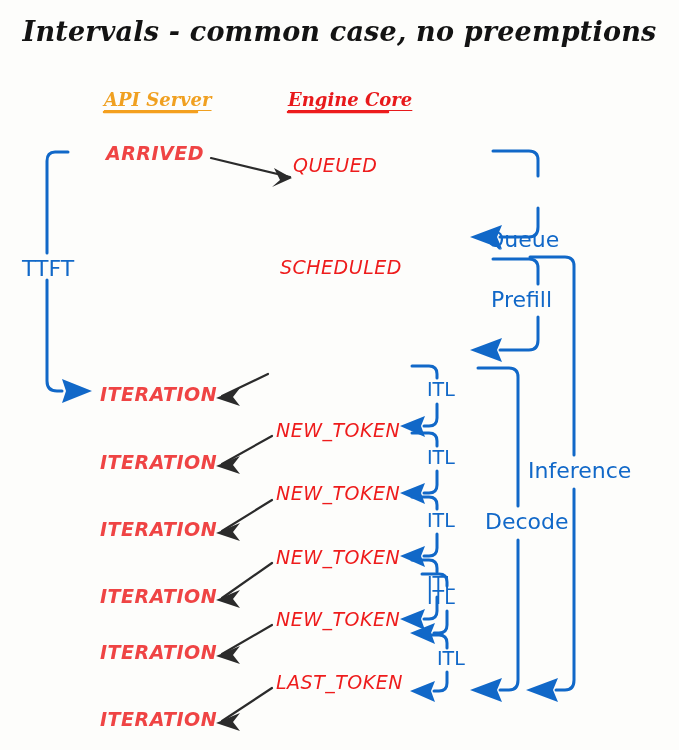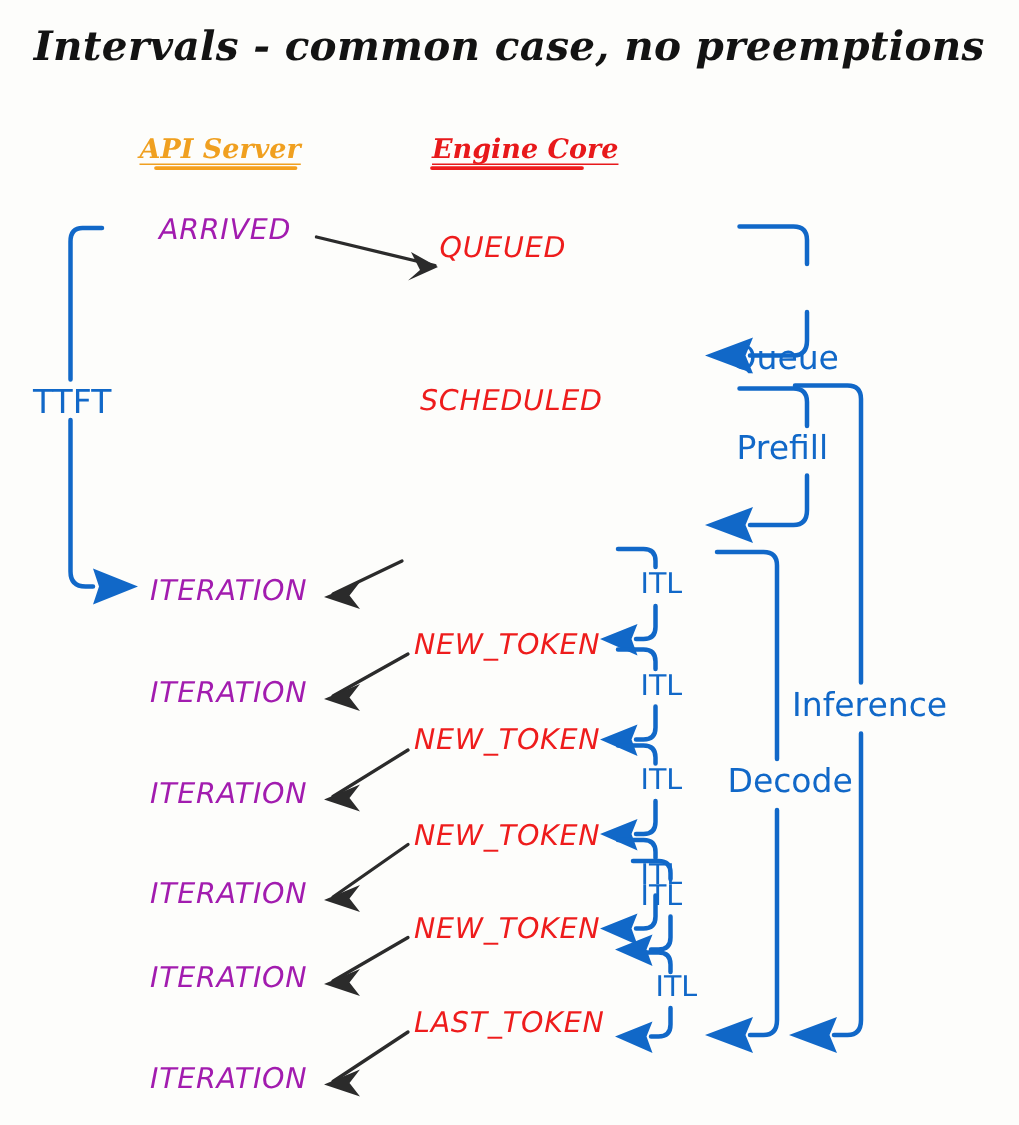--- a/index.html
+++ b/index.html
@@ -31,21 +31,21 @@
   }
   .colhead.api{color:#f0a020;}
   .colhead.engine{color:#e8191b;text-align:right;}
 
   
   .state{
     font-family:"DejaVu Sans", sans-serif;
     font-style:italic;font-weight:400;
     font-size:19px;letter-spacing:.5px;
   }
-  .state.orange{color:#a21caf;}
+  .state.orange{color:#ef4444;font-weight:bold;}
   .state.red{color:#ee1c1c;}
 
   
   .blue{
     color:#1168c8;
     font-family:"DejaVu Sans", sans-serif;
     font-size:22px;font-weight:400;
   }
   .blue.small{font-size:19px;}
 
@@ -55,21 +55,21 @@
   .bluefill{fill:#1168c8;}
   .blackfill{fill:#2b2b2b;}
 </style>
 </head>
 <body>
 
 <div id="stage">
 
   <div class="lbl title">Intervals - common case, no preemptions</div>
 
-  <div class="lbl colhead api" style="left:93px;top:91px;">API Server</div>
+  <div class="lbl colhead api" style="left:104px;top:91px;">API Server</div>
   <div class="lbl colhead engine" style="left:288px;top:91px;">Engine Core</div>
 
   <div class="lbl state orange" style="left:106px;top:144px;">ARRIVED</div>
 
   <div class="lbl state orange" style="left:100px;top:385px;">ITERATION</div>
   <div class="lbl state orange" style="left:100px;top:453px;">ITERATION</div>
   <div class="lbl state orange" style="left:100px;top:520px;">ITERATION</div>
   <div class="lbl state orange" style="left:100px;top:587px;">ITERATION</div>
   <div class="lbl state orange" style="left:100px;top:643px;">ITERATION</div>
   <div class="lbl state orange" style="left:100px;top:710px;">ITERATION</div>

